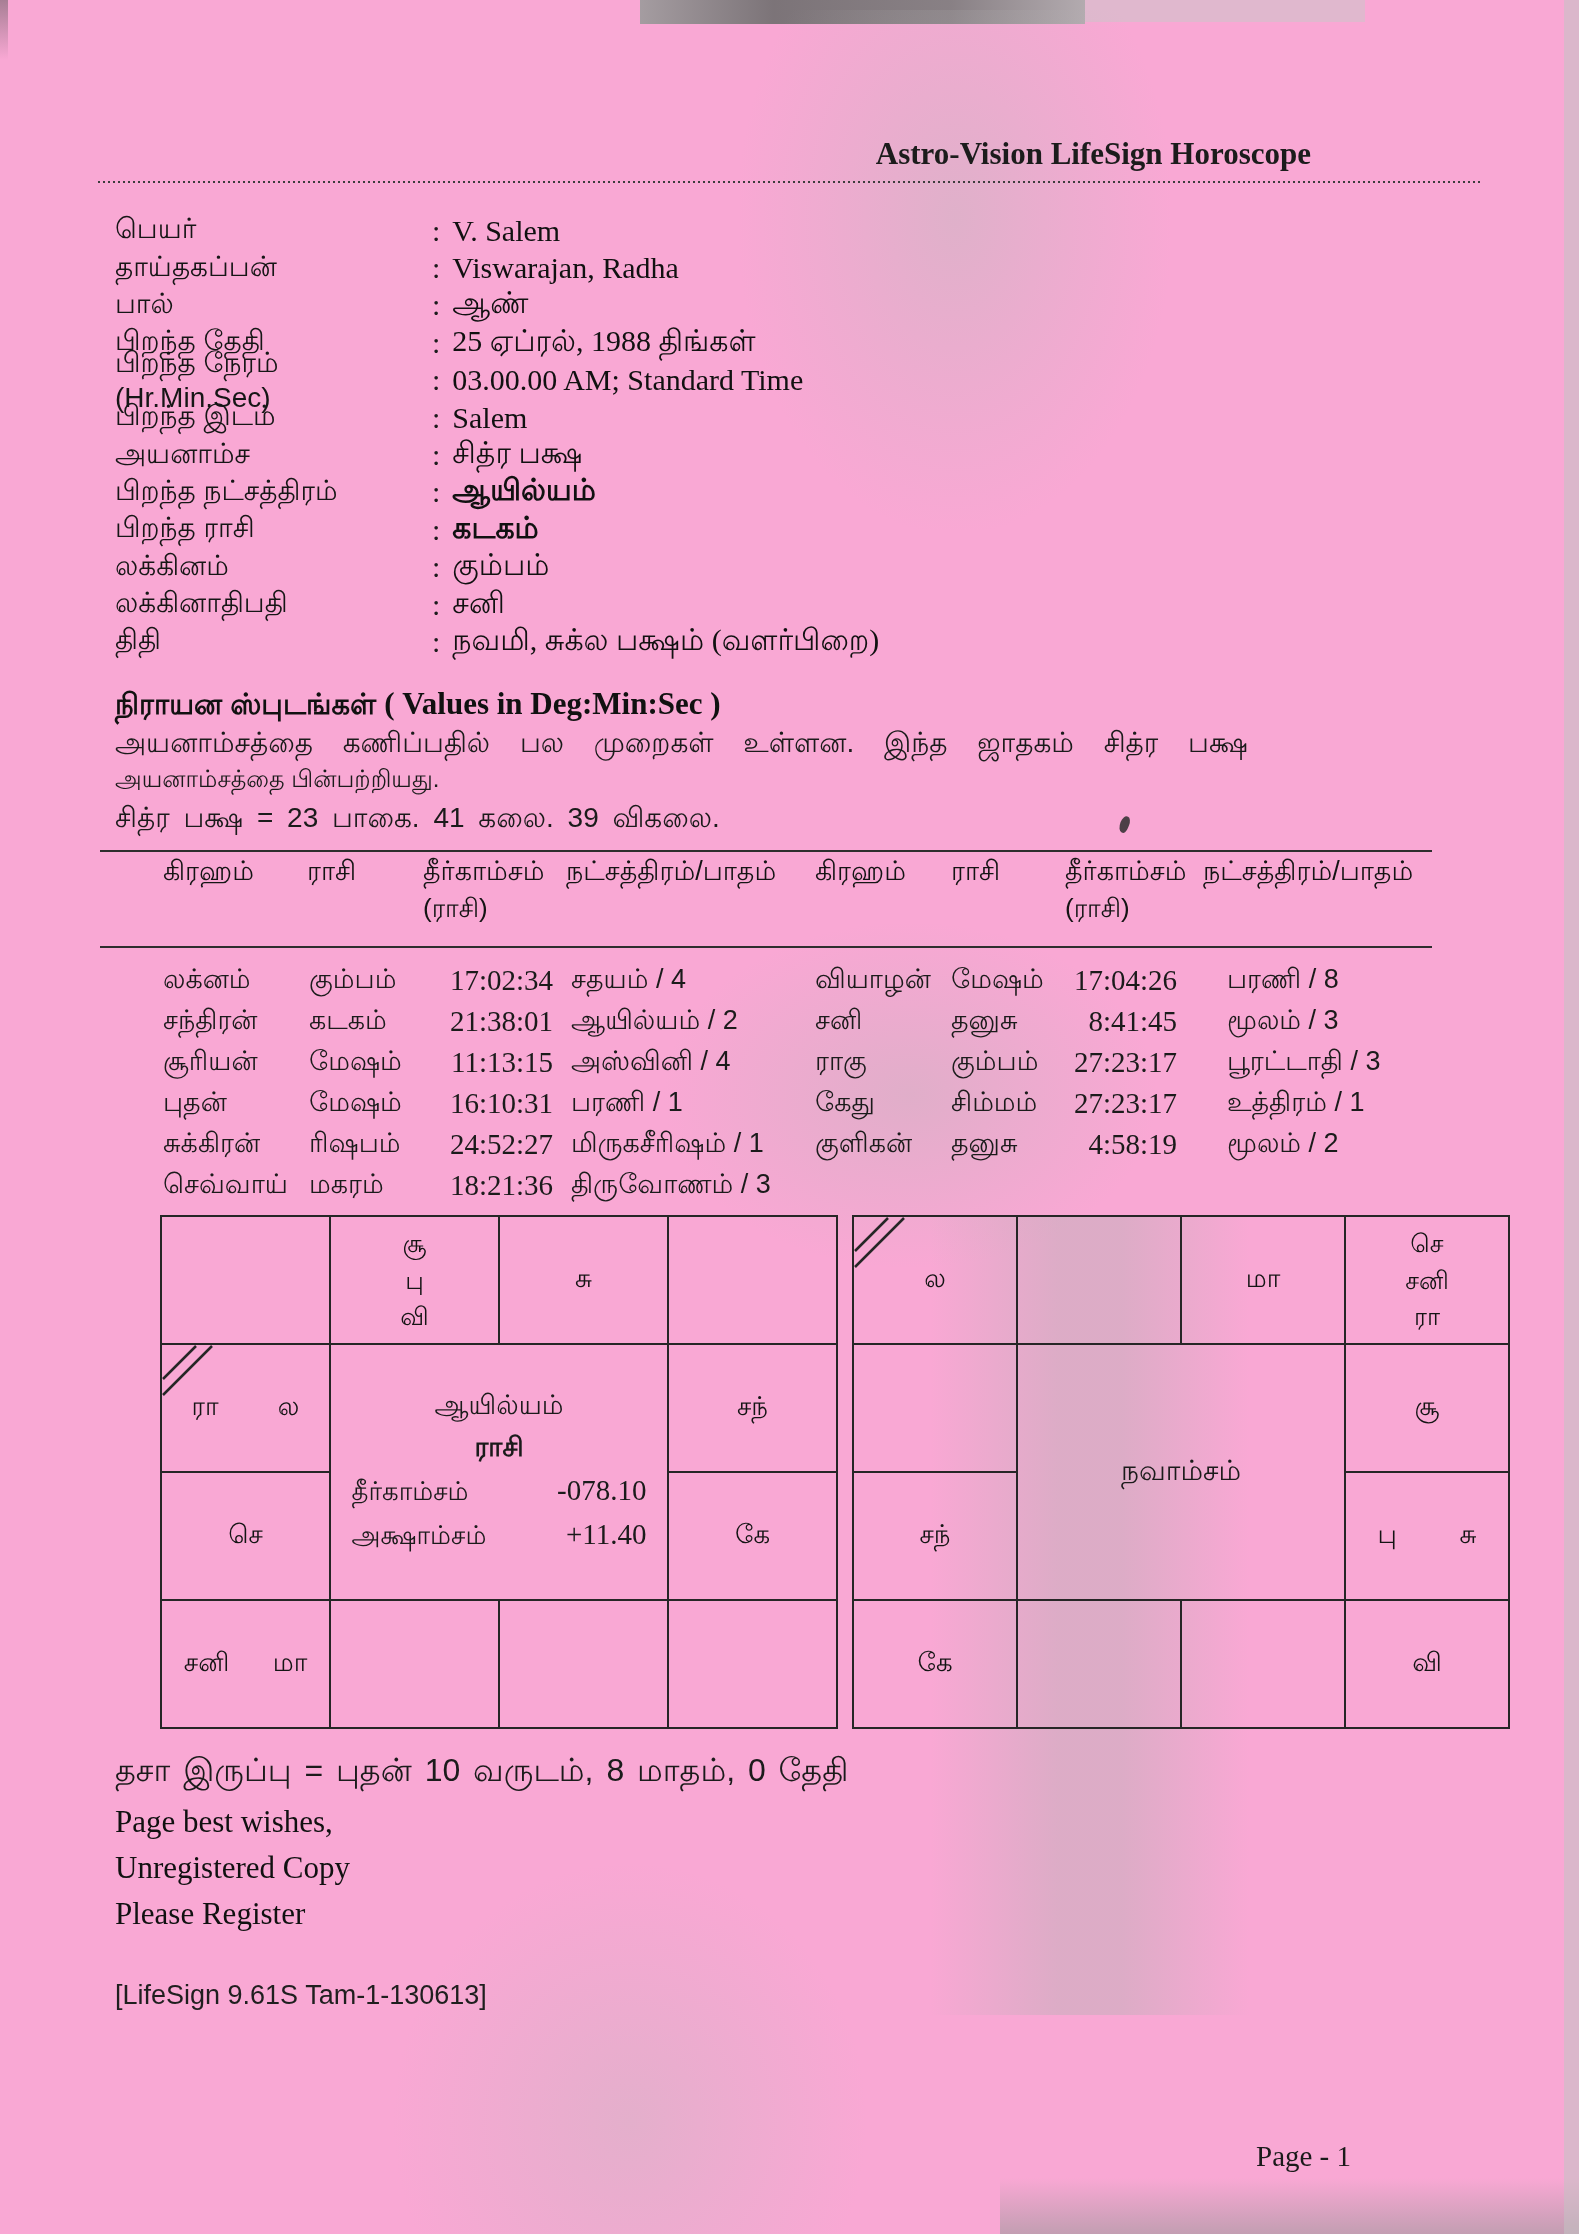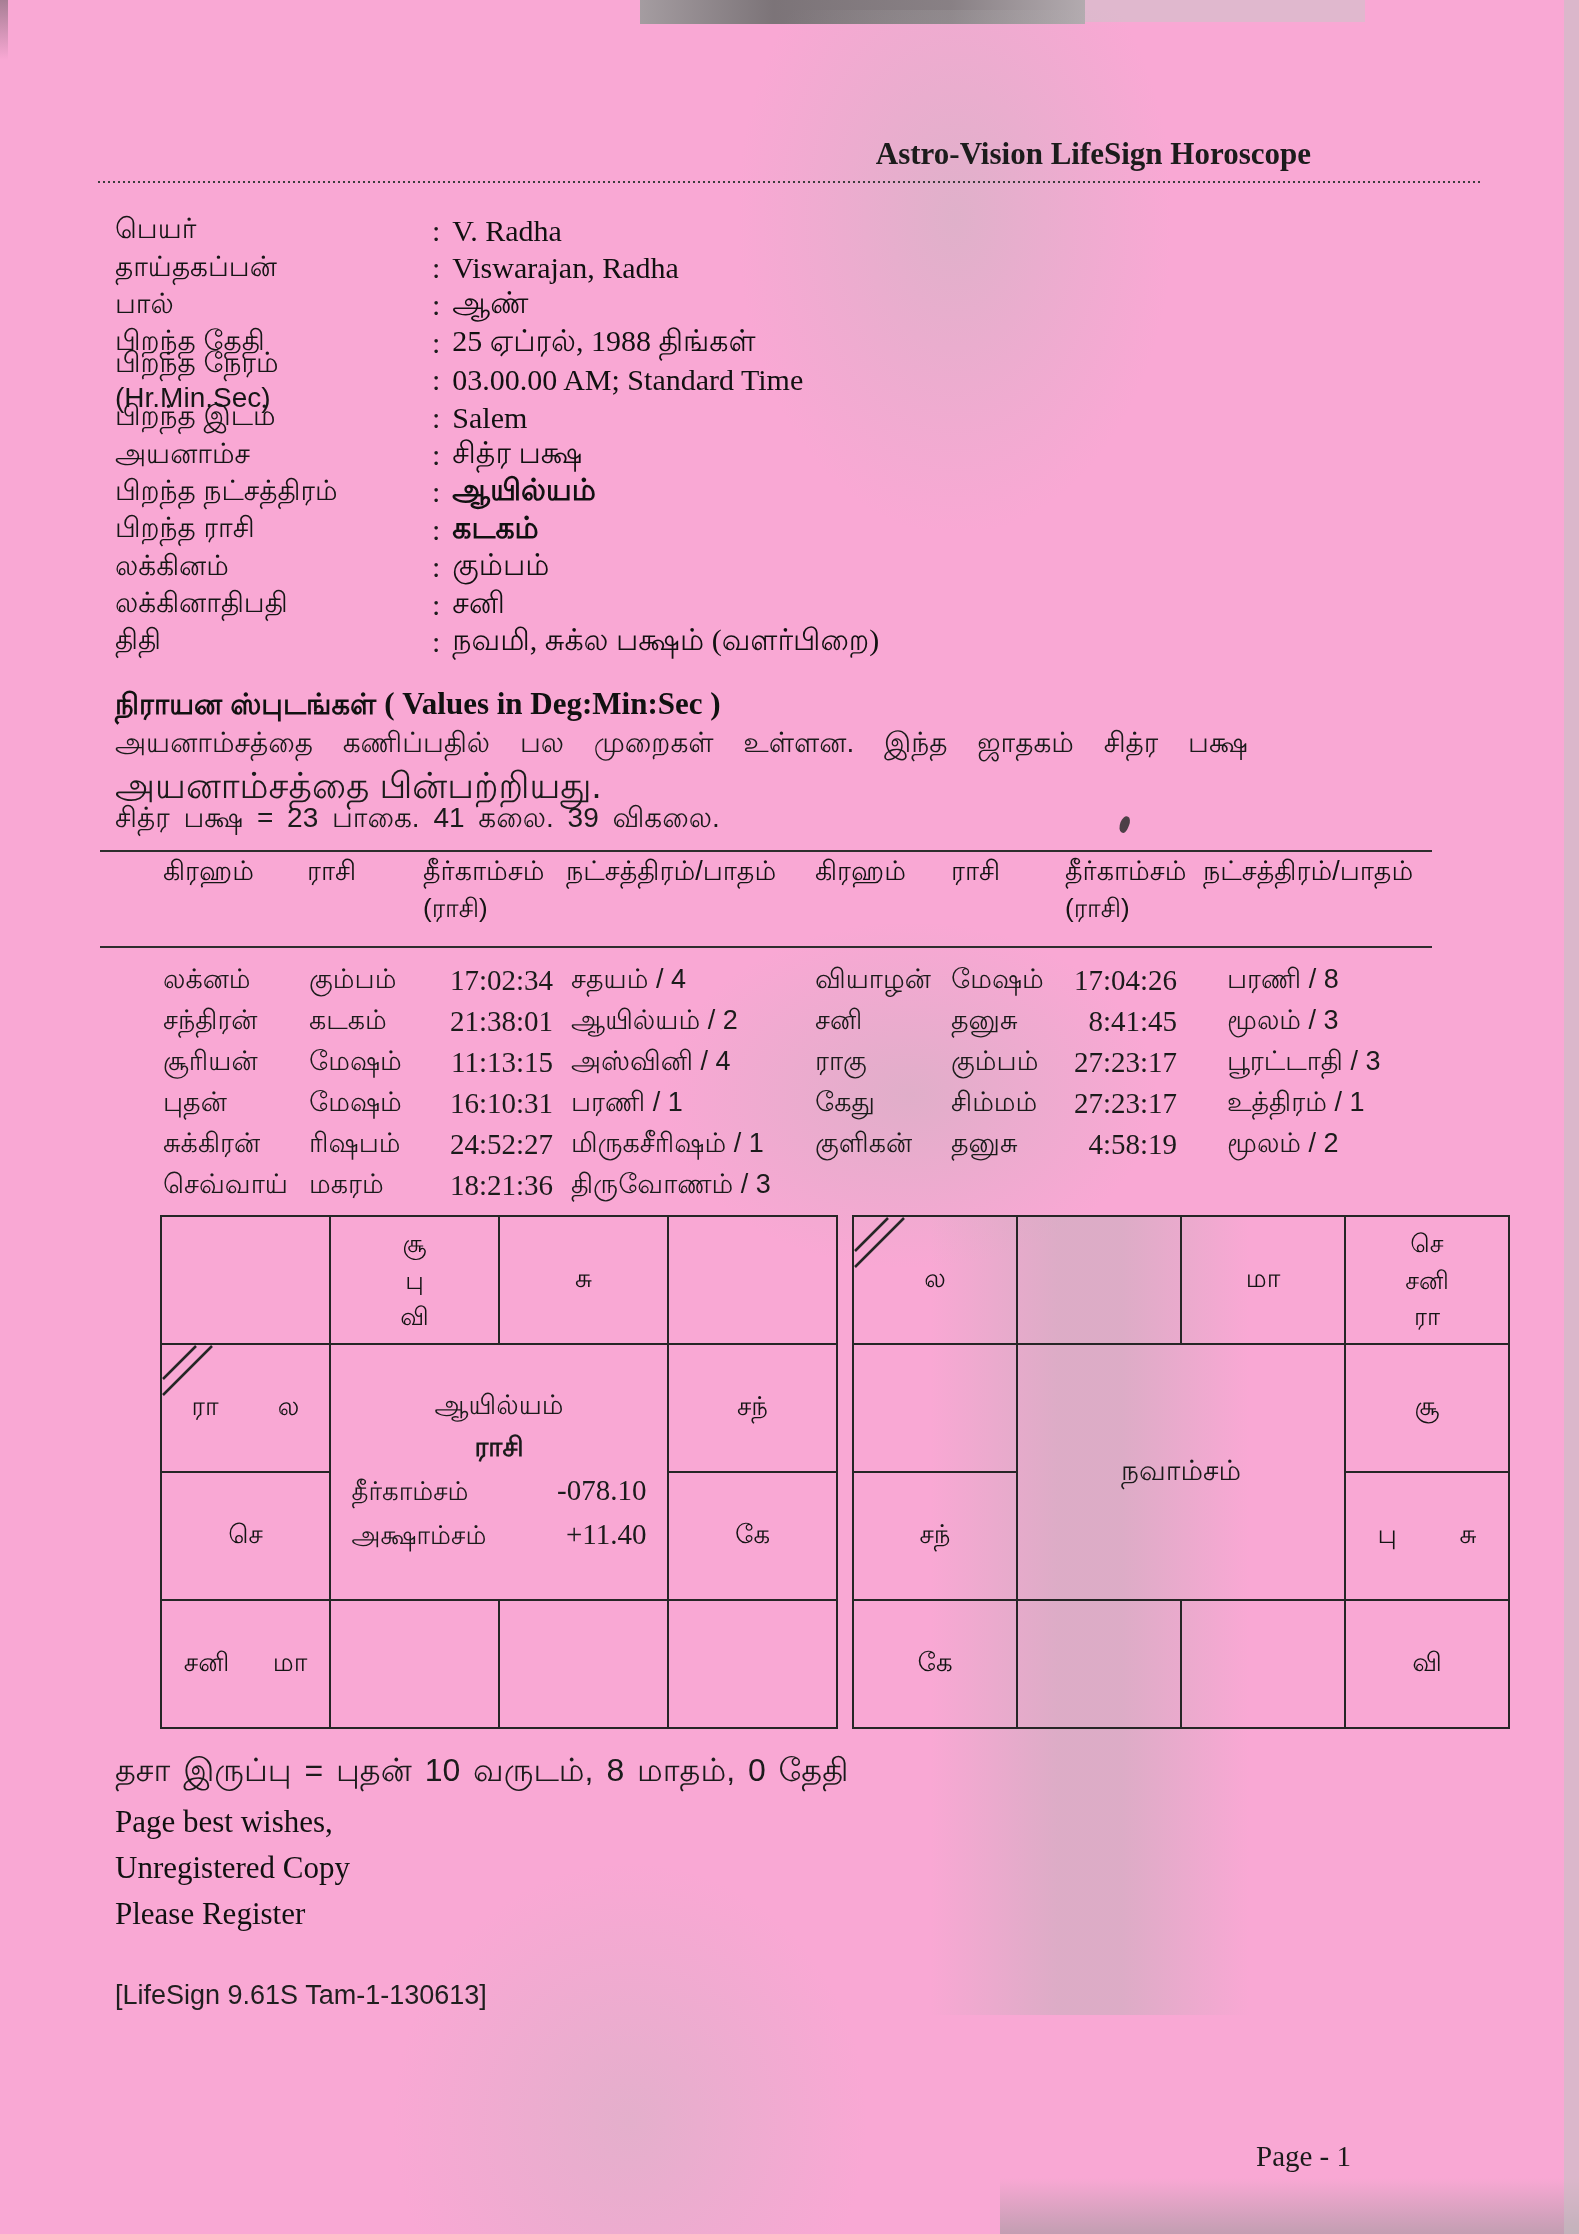--- a/index.html
+++ b/index.html
@@ -22,21 +22,21 @@
   .detail-row{display:flex;align-items:center;height:37.4px;}
   .detail-label{width:317px;font-size:28px;color:#161616;}
   .detail-value{font-family:"Liberation Serif",serif;font-size:30px;color:#111;}
   .detail-colon{display:inline-block;margin-right:12px;font-family:"Liberation Serif",serif;font-size:30px;}
   .bold-val .detail-value{font-weight:bold;}
 
   
   .sputa-heading{position:absolute;top:686px;left:115px;font-size:29px;font-weight:bold;color:#111;}
   .sputa-heading .eng{font-family:"Liberation Serif",serif;font-size:31px;font-weight:bold;}
   .sputa-para1{position:absolute;top:727px;left:115px;width:1255px;font-size:28px;word-spacing:22px;}
-  .sputa-para2{position:absolute;top:765px;left:115px;width:1255px;font-size:36px;}
+  .sputa-para2{position:absolute;top:765px;left:115px;width:1255px;font-size:24px;}
   .sputa-chitra{position:absolute;top:802px;left:115px;font-size:28px;word-spacing:6px;}
 
   
   .rule{position:absolute;left:100px;width:1332px;height:2px;background:#2e2e2e;}
   .rule-top{top:850px;}
   .rule-mid{top:946px;}
   .pt-head{position:absolute;top:856px;font-size:27px;color:#141414;white-space:nowrap;}
   .pt-sub{position:absolute;top:893px;font-size:26px;color:#141414;}
   .ptable-half{position:absolute;top:960px;display:grid;grid-auto-rows:41px;align-items:center;z-index:2;}
   .half-left{left:163px;width:645px;grid-template-columns:146px 118px 126px 1fr;}
@@ -91,21 +91,21 @@
 
   <div class="content">
 
     <div class="doc-title">Astro-Vision LifeSign Horoscope</div>
     <div class="header-rule"></div>
 
     <div class="details">
       <div class="detail-row">
         <span class="detail-label">பெயர்</span>
         <span class="detail-colon">:</span>
-        <span class="detail-value">V. Radha</span>
+        <span class="detail-value">V. Salem</span>
       </div>
       <div class="detail-row">
         <span class="detail-label">தாய்தகப்பன்</span>
         <span class="detail-colon">:</span>
         <span class="detail-value">Viswarajan, Radha</span>
       </div>
       <div class="detail-row">
         <span class="detail-label">பால்</span>
         <span class="detail-colon">:</span>
         <span class="detail-value">ஆண்</span>

